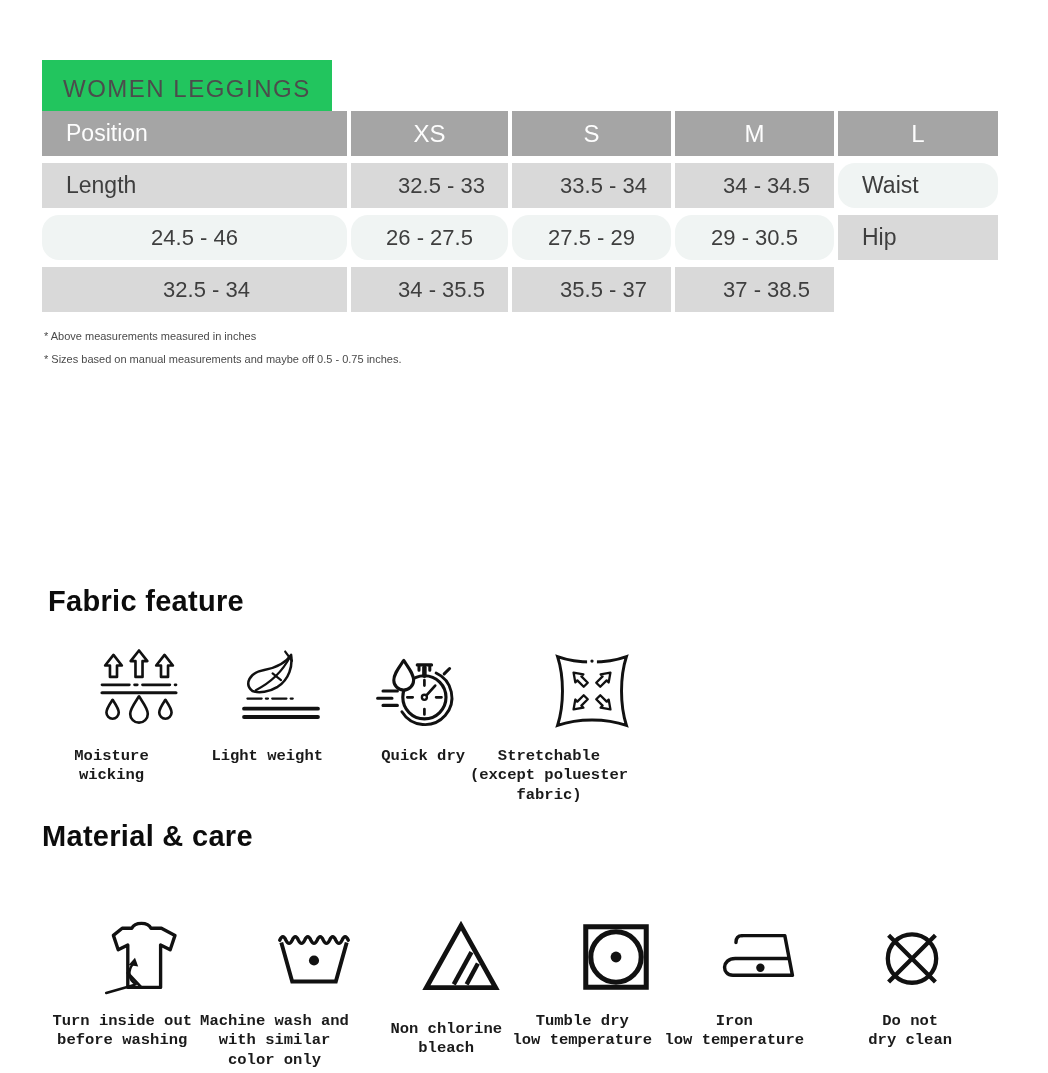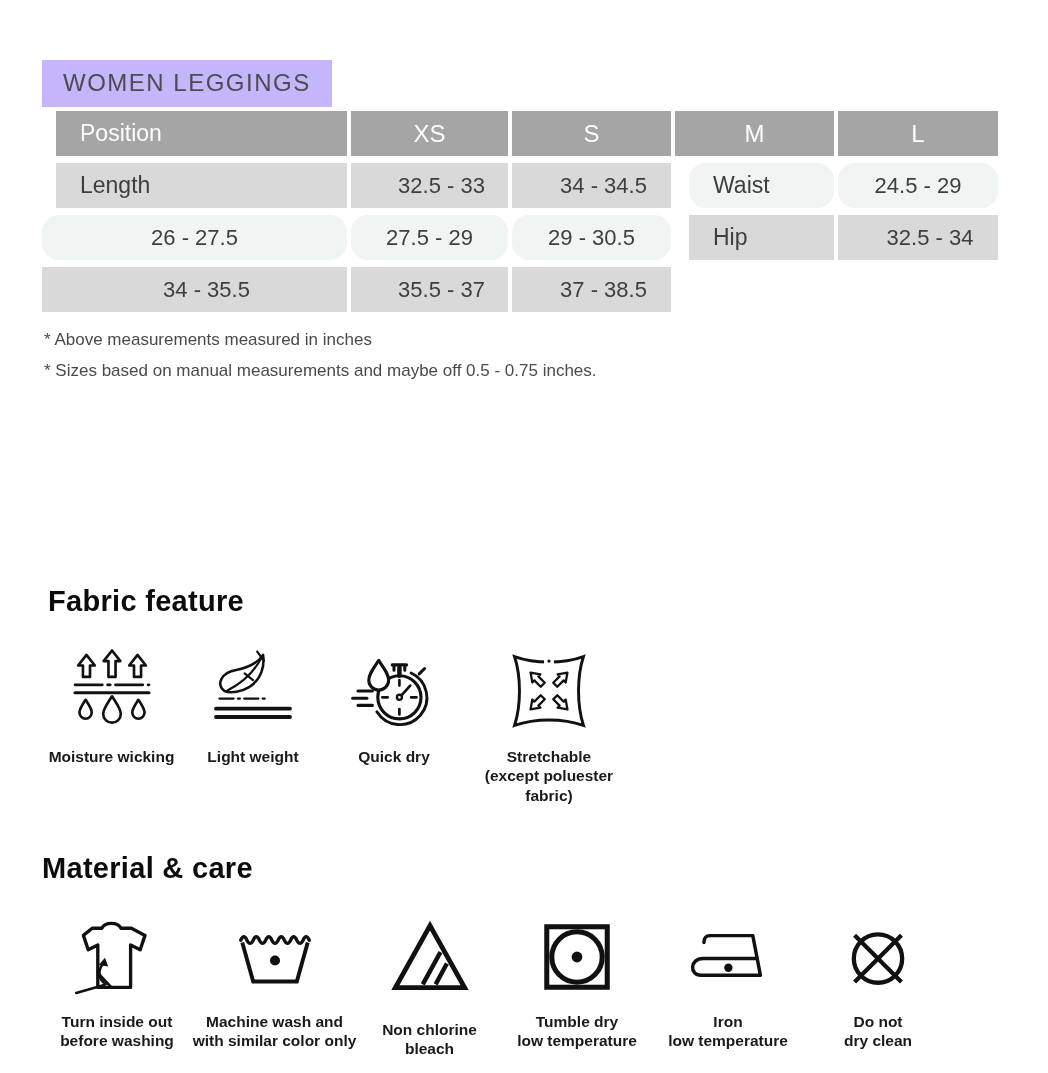--- a/index.html
+++ b/index.html
@@ -4,51 +4,51 @@
 <style>
   * { margin:0; padding:0; box-sizing:border-box; }
   html,body { background:#ffffff; }
   body {
     width:1048px; height:1073px; position:relative;
     font-family:"Liberation Sans", sans-serif; color:#3e3e3e; overflow:hidden;
   }
   
   .title-box {
     position:absolute; left:42px; top:60px;
-    background:#c4b5fd; color:#4c4c4c;
+    background:#22c55e; color:#4c4c4c;
     font-size:24px; letter-spacing:1.5px;
-    padding:9px 21px 10px 21px; white-space:nowrap;
+    padding:15px 21px 10px 21px; white-space:nowrap;
   }
   
   .size-table {
     position:absolute; left:42px; top:111px;
     display:grid;
     grid-template-columns:305px 157px 159px 159px 160px;
     grid-auto-rows:45px; column-gap:4px; row-gap:7px;
   }
   .cell { display:flex; align-items:center; justify-content:center; font-size:22px; }
   .cell.head { background:#a5a5a5; color:#fdfdfd; font-size:24px; }
-  .cell.rowlabel { justify-content:flex-start; padding-left:24px; font-size:23px;margin-left:14px; }
+  .cell.rowlabel { justify-content:flex-start; padding-left:24px; font-size:23px; }
   .bg-gray  { background:#d9d9d9;padding-left:24px; }
   .bg-light { background:#f0f4f3;border-radius:17px; }
   
-  .footnotes { position:absolute; left:44px; top:330px; color:#4a4a4a; font-size:17px; }
+  .footnotes { position:absolute; left:44px; top:330px; color:#4a4a4a; font-size:11px; }
   .footnotes div { margin-bottom:11px; }
   
   .section-heading {
     position:absolute; left:48px; font-weight:800; font-size:29px; color:#0c0c0c;
     letter-spacing:0.3px;
   }
   .fabric-heading { top:585px; }
-  .care-heading   { top:852px; left:42px; }
+  .care-heading   { top:820px; left:42px; }
   
   .icon-row { position:absolute; display:flex; align-items:flex-start; }
   .fabric-row { left:40px; top:645px; }
   .care-row   { left:42px; top:918px; }
-  .icon-item { display:flex; flex-direction:column; align-items:center; }
+  .icon-item { display:flex; flex-direction:column; align-items:flex-end;font-family:Liberation Mono, monospace; }
   .fabric-row .icon-item:nth-child(1){ width:143px; }
   .fabric-row .icon-item:nth-child(2){ width:140px; }
   .fabric-row .icon-item:nth-child(3){ width:142px; }
   .fabric-row .icon-item:nth-child(4){ width:168px; }
   .care-row .icon-item:nth-child(1){ width:150px; }
   .care-row .icon-item:nth-child(2){ width:165px; }
   .care-row .icon-item:nth-child(3){ width:145px;gap:8px; }
   .care-row .icon-item:nth-child(4){ width:150px; }
   .care-row .icon-item:nth-child(5){ width:152px; }
   .care-row .icon-item:nth-child(6){ width:148px; }
@@ -73,24 +73,25 @@
 
 <div class="size-table">
   <div class="cell head rowlabel">Position</div>
   <div class="cell head">XS</div>
   <div class="cell head">S</div>
   <div class="cell head">M</div>
   <div class="cell head">L</div>
 
   <div class="cell rowlabel bg-gray">Length</div>
   <div class="cell bg-gray">32.5 - 33</div>
+  <div class="cell bg-gray">33.5 - 34</div>
   <div class="cell bg-gray">34 - 34.5</div>
 
   <div class="cell rowlabel bg-light">Waist</div>
-  <div class="cell bg-light">24.5 - 29</div>
+  <div class="cell bg-light">24.5 - 46</div>
   <div class="cell bg-light">26 - 27.5</div>
   <div class="cell bg-light">27.5 - 29</div>
   <div class="cell bg-light">29 - 30.5</div>
 
   <div class="cell rowlabel bg-gray">Hip</div>
   <div class="cell bg-gray">32.5 - 34</div>
   <div class="cell bg-gray">34 - 35.5</div>
   <div class="cell bg-gray">35.5 - 37</div>
   <div class="cell bg-gray">37 - 38.5</div>
 </div>

